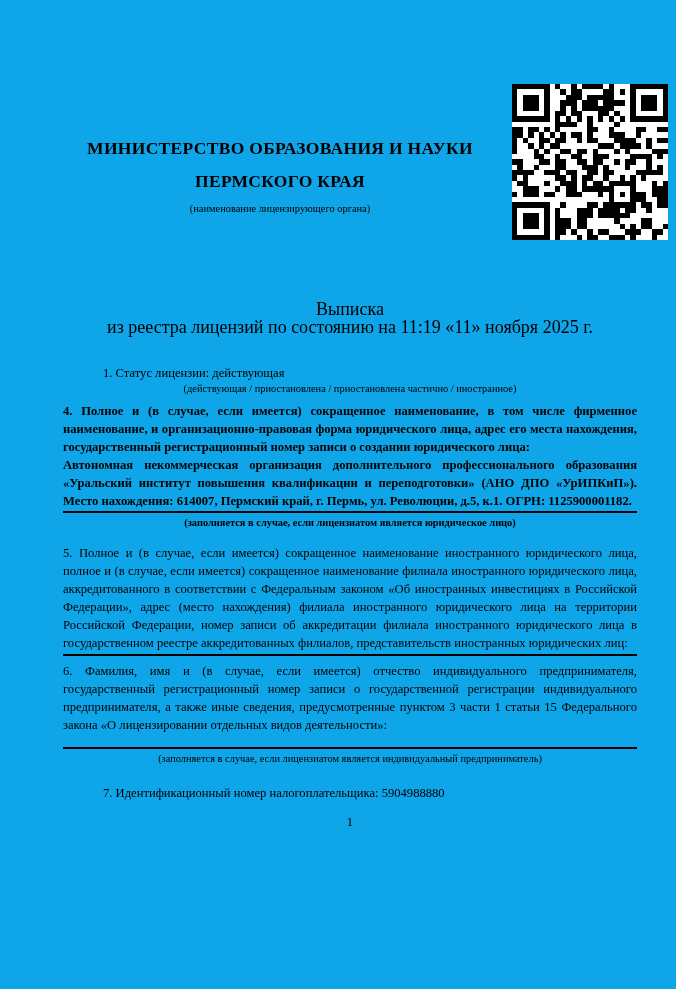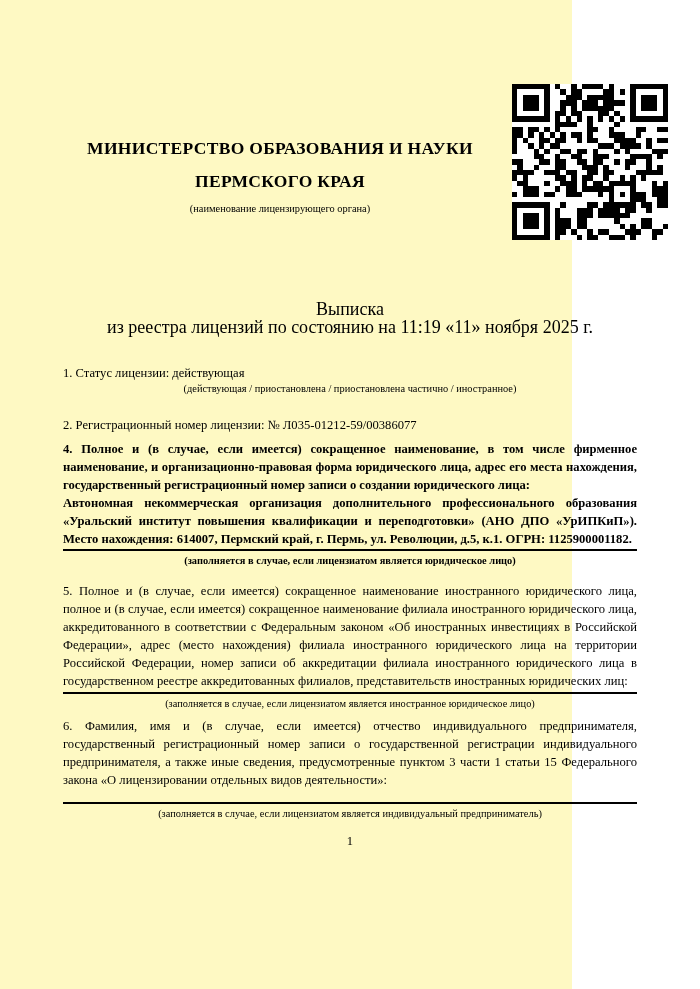--- a/index.html
+++ b/index.html
@@ -9,23 +9,23 @@
   }
   body {
     width: 700px;
     height: 989px;
     overflow: hidden;
     font-family: "Liberation Serif", "DejaVu Serif", serif;
     color: #000000;
   }
   .page {
     position: relative;
-    width: 572px;
+    width: 676px;
     height: 989px;
-    background: #fef9c3;
+    background: #0ea5e9;
   }
   .qr-wrap {
     position: absolute;
     left: 512px;
     top: 84px;
     width: 156px;
     height: 156px;
   }
   .header-block {
     position: absolute;
@@ -56,21 +56,21 @@
   }
   .content {
     position: absolute;
     left: 63px;
     top: 364px;
     width: 574px;
     font-size: 12.6px;
     line-height: 18px;
   }
   .item { margin-top: 0; }
-  .line-text { white-space: nowrap; }
+  .line-text { white-space: nowrap; margin-left: 40px; }
   .para { text-align: justify; }
   .small-note {
     font-size: 10.4px;
     line-height: 14px;
     text-align: center;
   }
   .rule {
     border-top: 2px solid #000000;
     height: 0;
   }
@@ -538,41 +538,40 @@
     <div>из реестра лицензий по состоянию на 11:19 «11» ноября 2025 г.</div>
   </div>
 
   <div class="content">
 
     <div class="item" id="item1">
       <div class="line-text">1. Статус лицензии: действующая</div>
       <div class="small-note">(действующая / приостановлена / приостановлена частично / иностранное)</div>
     </div>
 
-    <div class="item" id="item2">
-      <div class="line-text">2. Регистрационный номер лицензии: № Л035-01212-59/00386077</div>
-    </div>
 
 
     <div class="item" id="item4">
       <div class="para">4. Полное и (в случае, если имеется) сокращенное наименование, в том числе фирменное наименование, и организационно-правовая форма юридического лица, адрес его места нахождения, государственный регистрационный номер записи о создании юридического лица:</div>
       <div class="para">Автономная некоммерческая организация дополнительного профессионального образования «Уральский институт повышения квалификации и переподготовки» (АНО ДПО «УрИПКиП»). Место нахождения: 614007, Пермский край, г. Пермь, ул. Революции, д.5, к.1. ОГРН: 1125900001182.</div>
       <div class="rule"></div>
       <div class="caption">(заполняется в случае, если лицензиатом является юридическое лицо)</div>
     </div>
 
     <div class="item" id="item5">
       <div class="para">5. Полное и (в случае, если имеется) сокращенное наименование иностранного юридического лица, полное и (в случае, если имеется) сокращенное наименование филиала иностранного юридического лица, аккредитованного в соответствии с Федеральным законом «Об иностранных инвестициях в Российской Федерации», адрес (место нахождения) филиала иностранного юридического лица на территории Российской Федерации, номер записи об аккредитации филиала иностранного юридического лица в государственном реестре аккредитованных филиалов, представительств иностранных юридических лиц:</div>
       <div class="rule"></div>
-      <div class="caption">(заполняется в случае, если лицензиатом является иностранное юридическое лицо)</div>
     </div>
 
     <div class="item" id="item6">
       <div class="para">6. Фамилия, имя и (в случае, если имеется) отчество индивидуального предпринимателя, государственный регистрационный номер записи о государственной регистрации индивидуального предпринимателя, а также иные сведения, предусмотренные пунктом 3 части 1 статьи 15 Федерального закона «О лицензировании отдельных видов деятельности»:</div>
       <div class="rule"></div>
       <div class="caption">(заполняется в случае, если лицензиатом является индивидуальный предприниматель)</div>
     </div>
 
+    <div class="item" id="item7">
+      <div class="line-text">7. Идентификационный номер налогоплательщика: 5904988880</div>
+    </div>
 
     <div class="page-number">1</div>
 
   </div>
 </div>
 
 </body></html>

